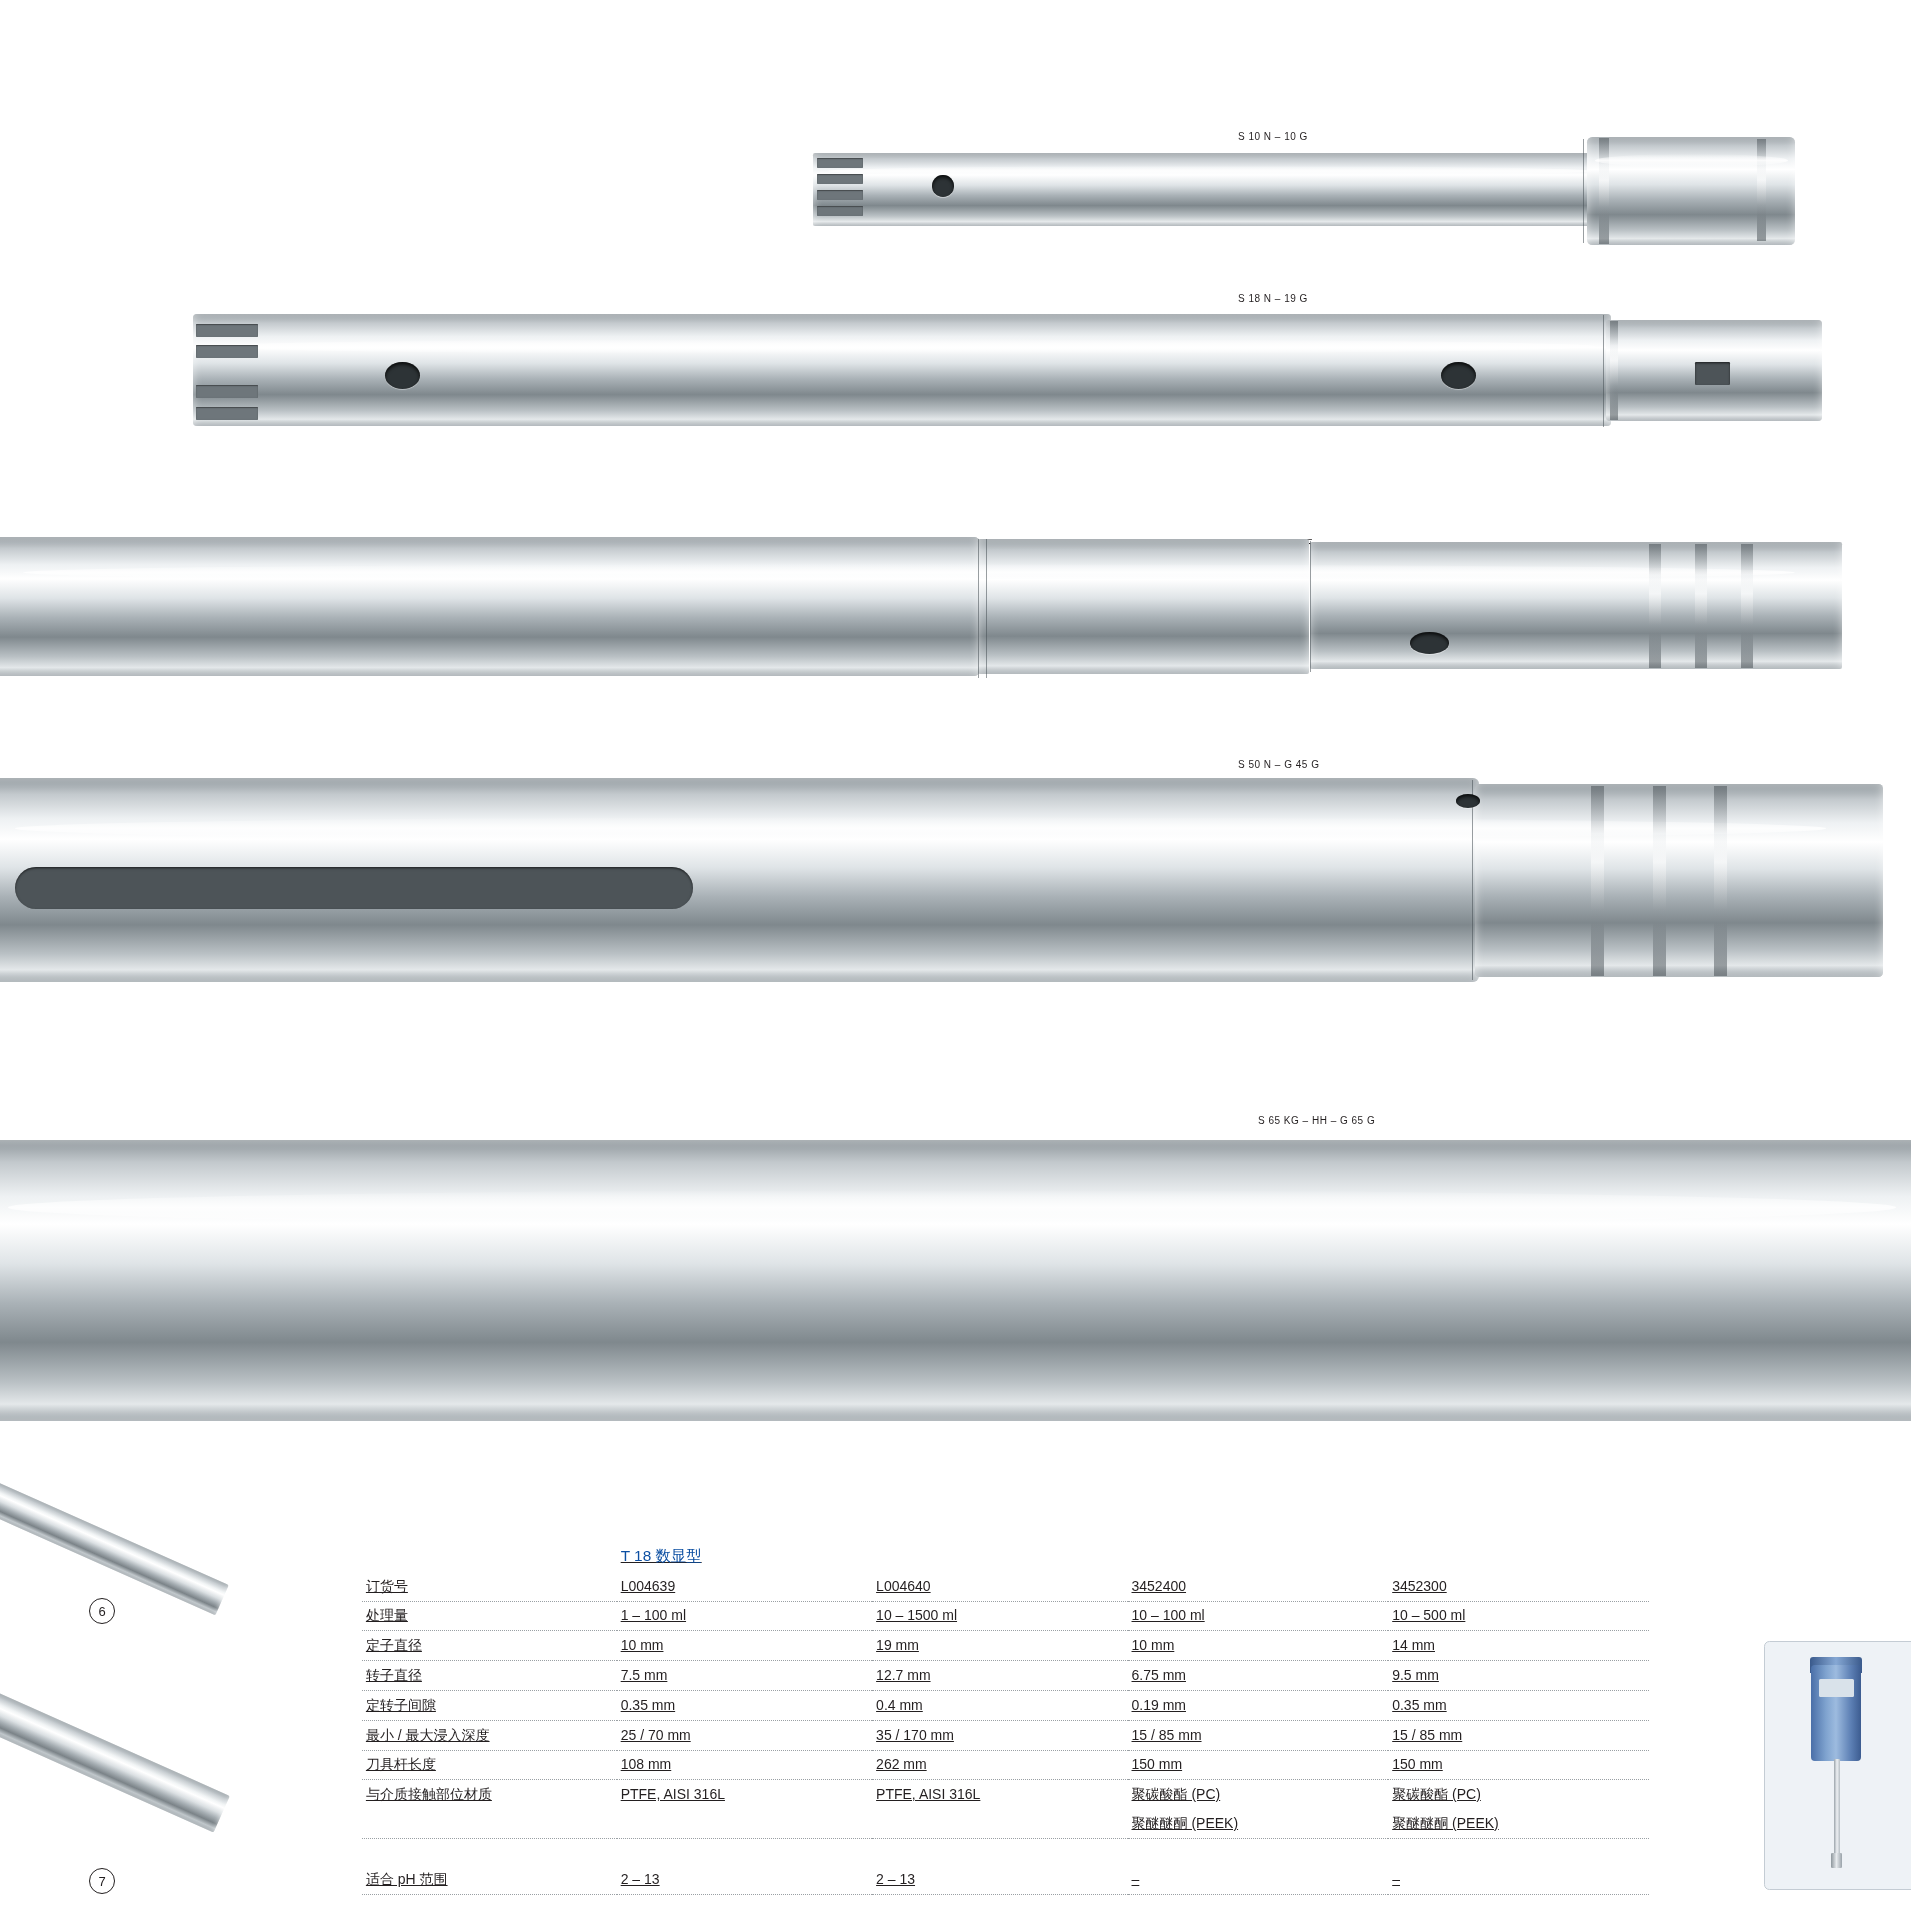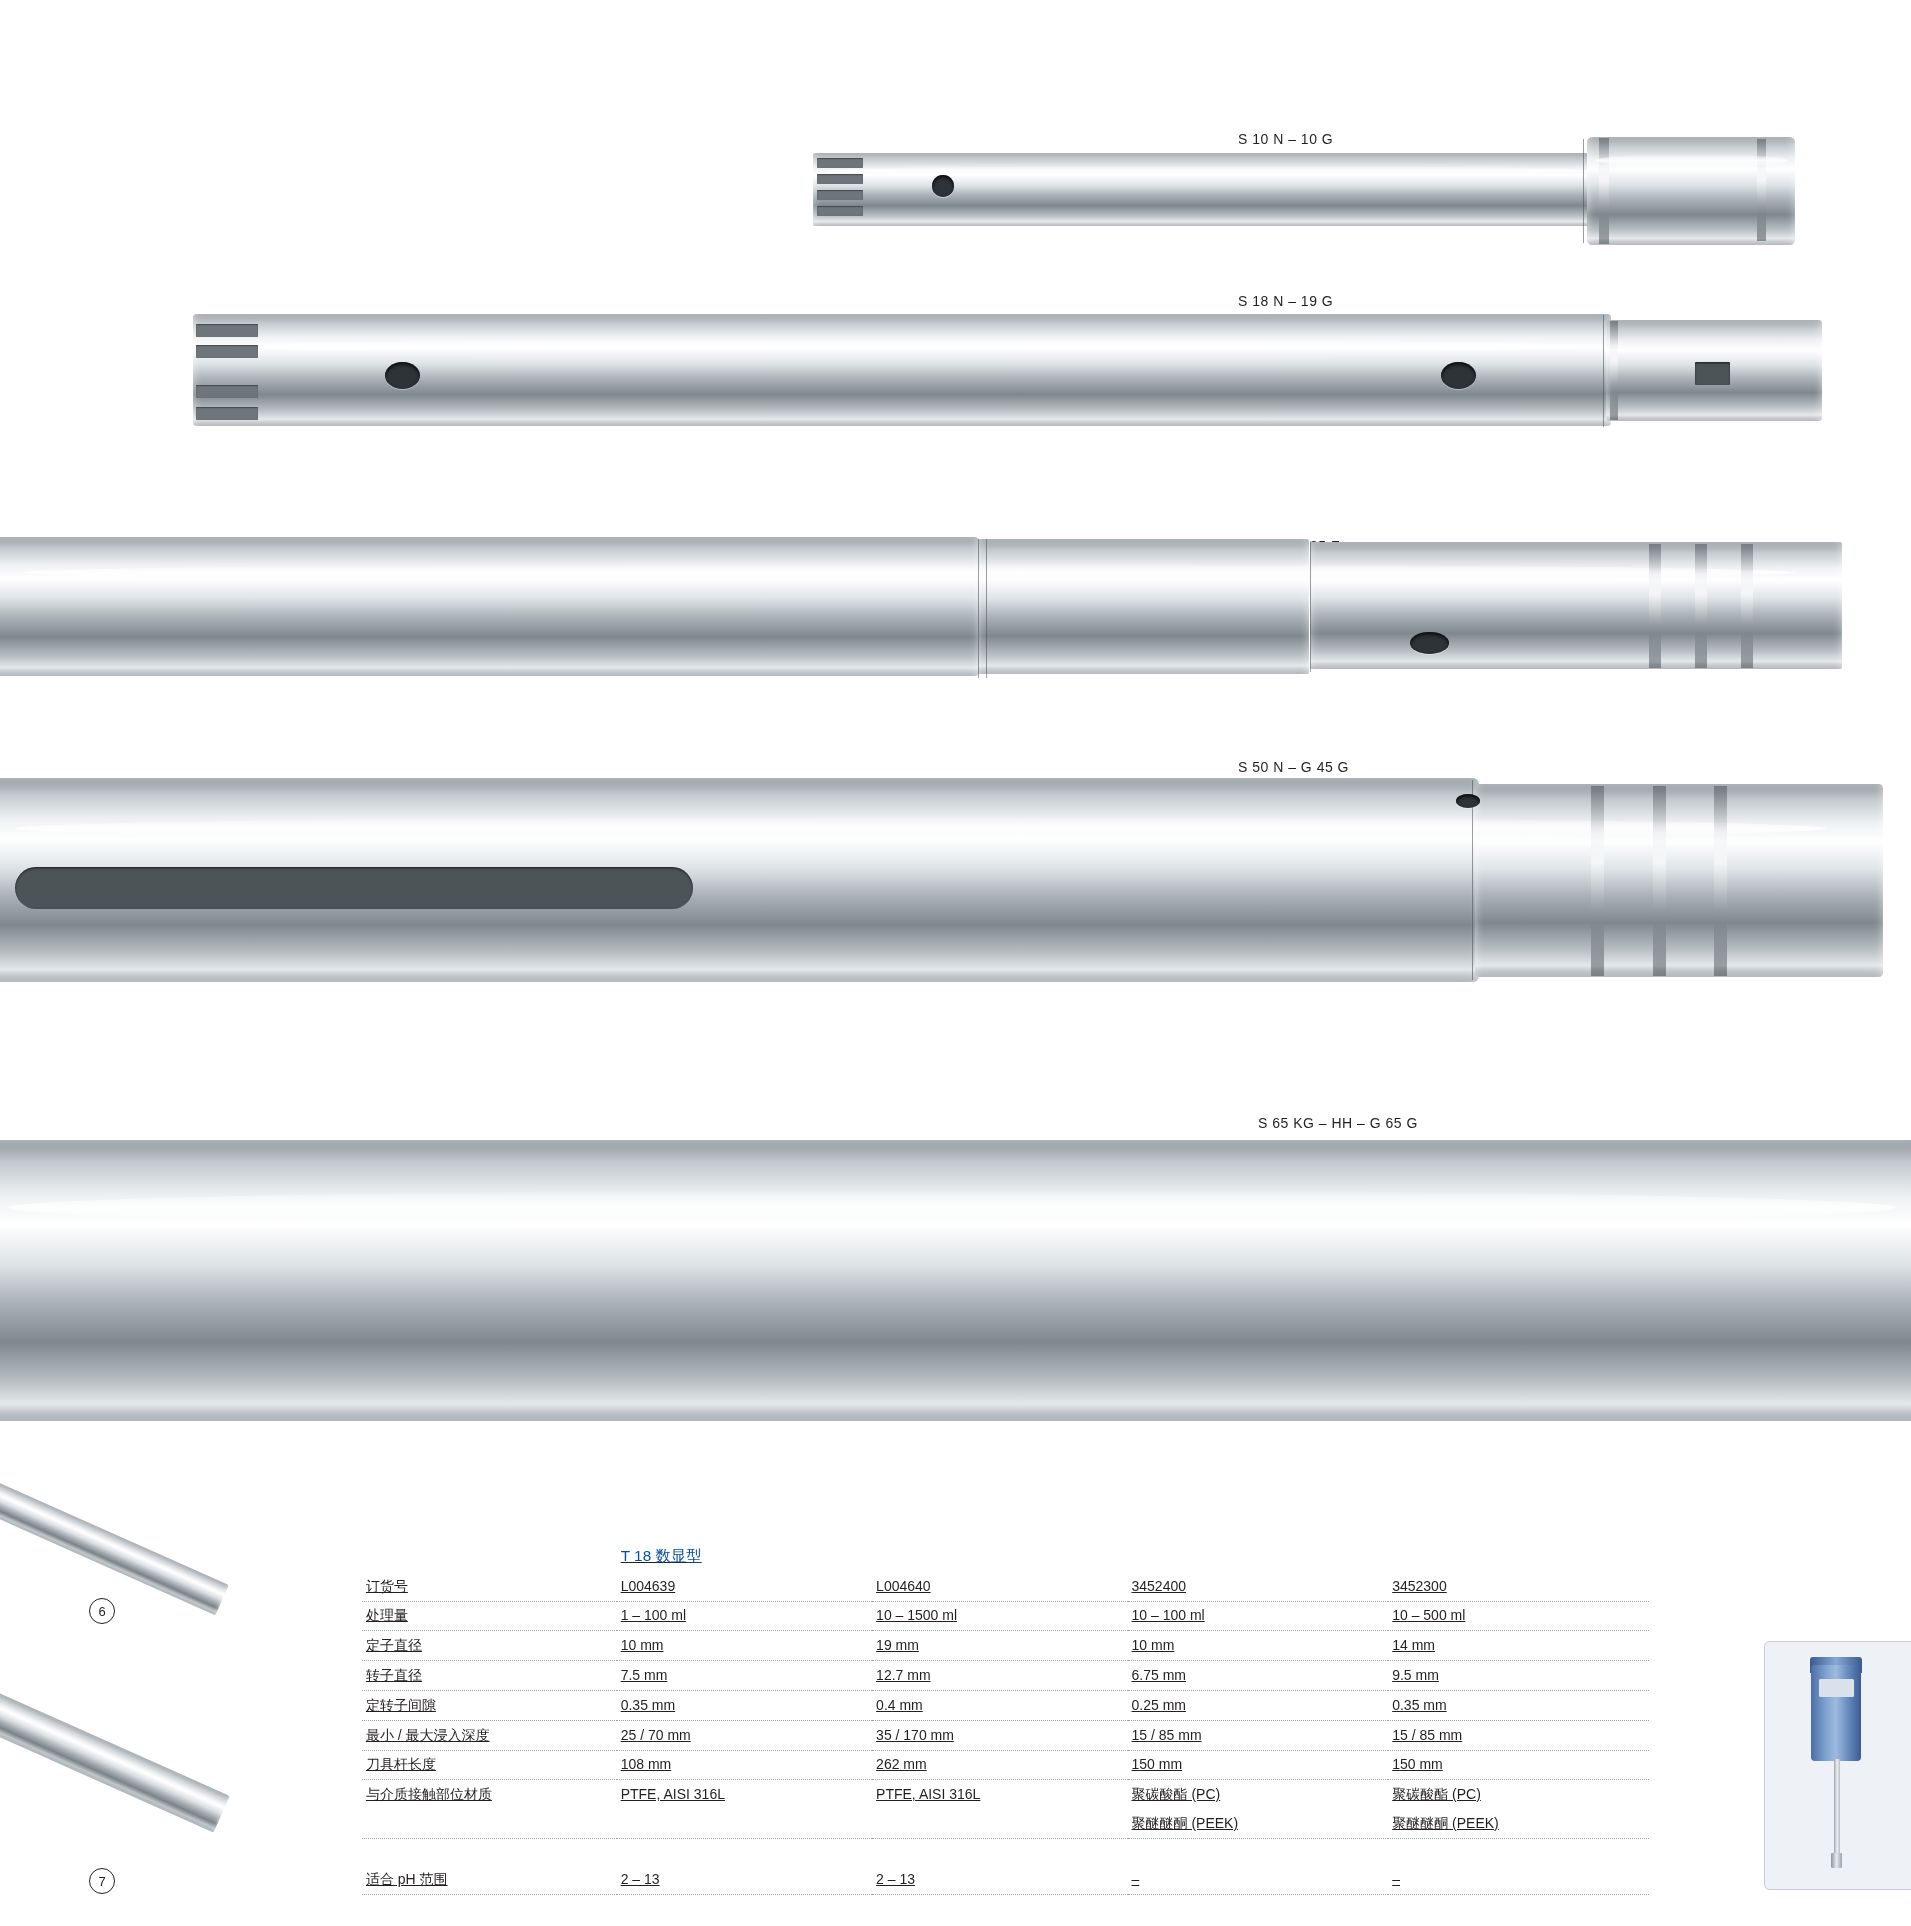--- a/index.html
+++ b/index.html
@@ -20,21 +20,21 @@
   .gallery {
     position: absolute;
     left: 0;
     top: 0;
     width: 1911px;
     height: 1448px;
   }
 
   .shaft-label {
     position: absolute;
-    font-size: 14px;
+    font-size: 10px;
     letter-spacing: 0.5px;
     color: #231f20;
     white-space: nowrap;
   }
 
   
   .shaft {
     position: absolute;
     border-radius: 2.3px;
     background: linear-gradient(to bottom,
@@ -372,21 +372,21 @@
         <td>转子直径</td>
         <td>7.5 mm</td>
         <td>12.7 mm</td>
         <td>6.75 mm</td>
         <td>9.5 mm</td>
       </tr>
       <tr>
         <td>定转子间隙</td>
         <td>0.35 mm</td>
         <td>0.4 mm</td>
-        <td>0.25 mm</td>
+        <td>0.19 mm</td>
         <td>0.35 mm</td>
       </tr>
       <tr>
         <td>最小 / 最大浸入深度</td>
         <td>25 / 70 mm</td>
         <td>35 / 170 mm</td>
         <td>15 / 85 mm</td>
         <td>15 / 85 mm</td>
       </tr>
       <tr>

